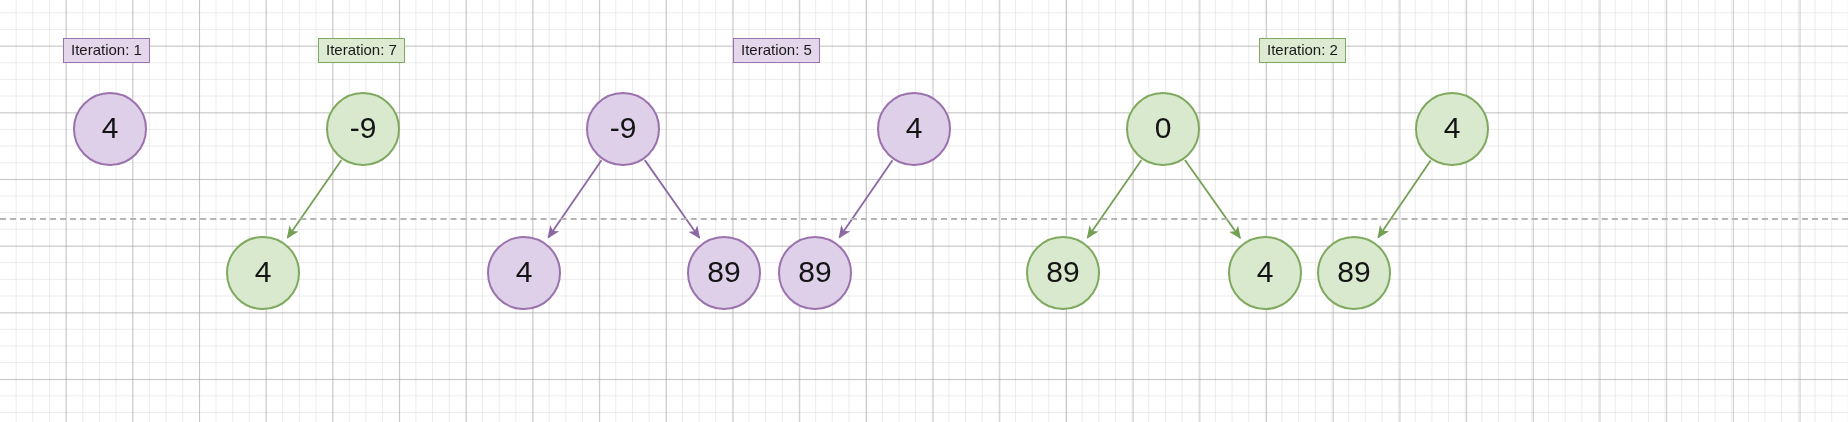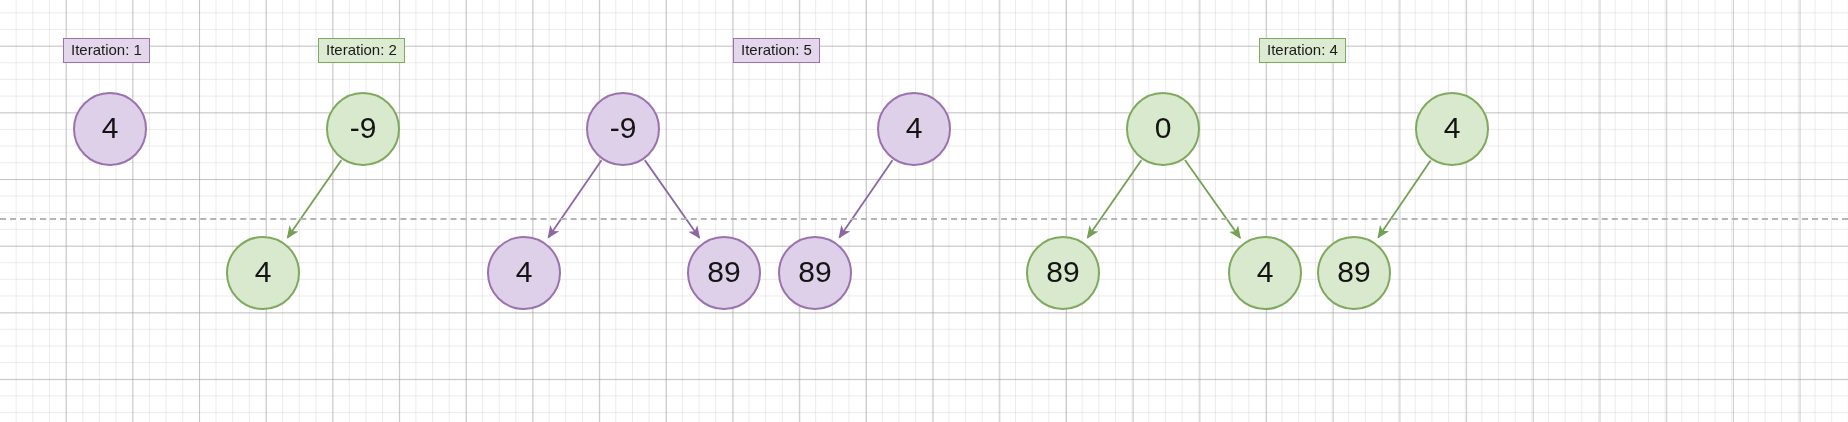--- a/index.html
+++ b/index.html
@@ -83,23 +83,23 @@
       <line x1="892.4719047302915" y1="160.31359311957596" x2="839.3607393841438" y2="237.5661972594272" stroke="#8c68a3" stroke-width="1.8" marker-end="url(#arrow-purple)"></line>
       <line x1="1141.324959239177" y1="160.21205869558526" x2="1087.5270198082999" y2="237.68109147604827" stroke="#74a054" stroke-width="1.8" marker-end="url(#arrow-green)"></line>
       <line x1="1184.9646589496529" y1="160.0089302818629" x2="1240.1452543464454" y2="237.91094731262882" stroke="#74a054" stroke-width="1.8" marker-end="url(#arrow-green)"></line>
       <line x1="1430.6202863543451" y1="160.4150894385134" x2="1378.1928338621885" y2="237.4513461616822" stroke="#74a054" stroke-width="1.8" marker-end="url(#arrow-green)"></line>
     </svg>
 
   <div class="guide-line" style="top: 218px; width: 1848px;"></div>
 
   <div id="label-layer">
       <div class="iter-label purple" style="left: 63px; top: 38px;">Iteration: 1</div>
-      <div class="iter-label green" style="left: 318px; top: 38px;">Iteration: 2</div>
+      <div class="iter-label green" style="left: 318px; top: 38px;">Iteration: 7</div>
       <div class="iter-label purple" style="left: 733px; top: 38px;">Iteration: 5</div>
-      <div class="iter-label green" style="left: 1259px; top: 38px;">Iteration: 4</div>
+      <div class="iter-label green" style="left: 1259px; top: 38px;">Iteration: 2</div>
     </div>
   <div id="node-layer">
       <div class="node purple" style="left: 73px; top: 92px; width: 74px; height: 74px;">
         <span>4</span>
       </div>
       <div class="node green" style="left: 326px; top: 92px; width: 74px; height: 74px;">
         <span>-9</span>
       </div>
       <div class="node green" style="left: 226px; top: 236px; width: 74px; height: 74px;">
         <span>4</span>

